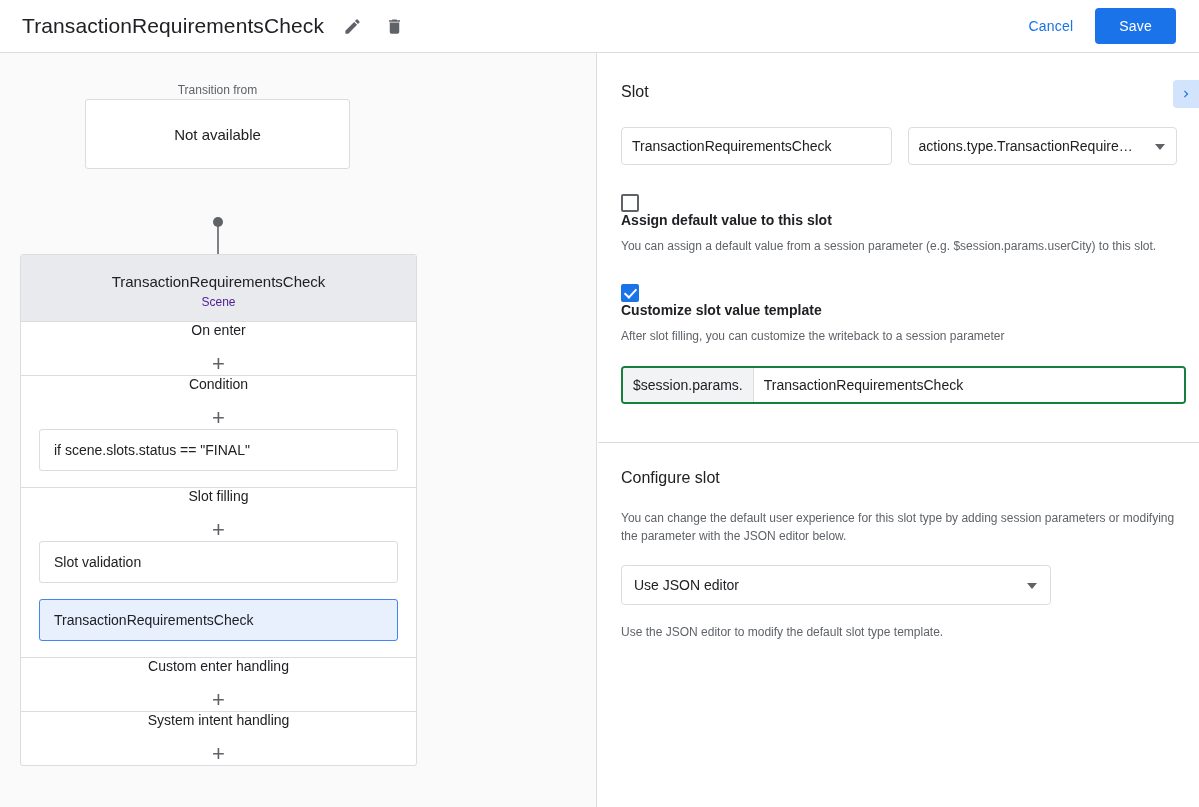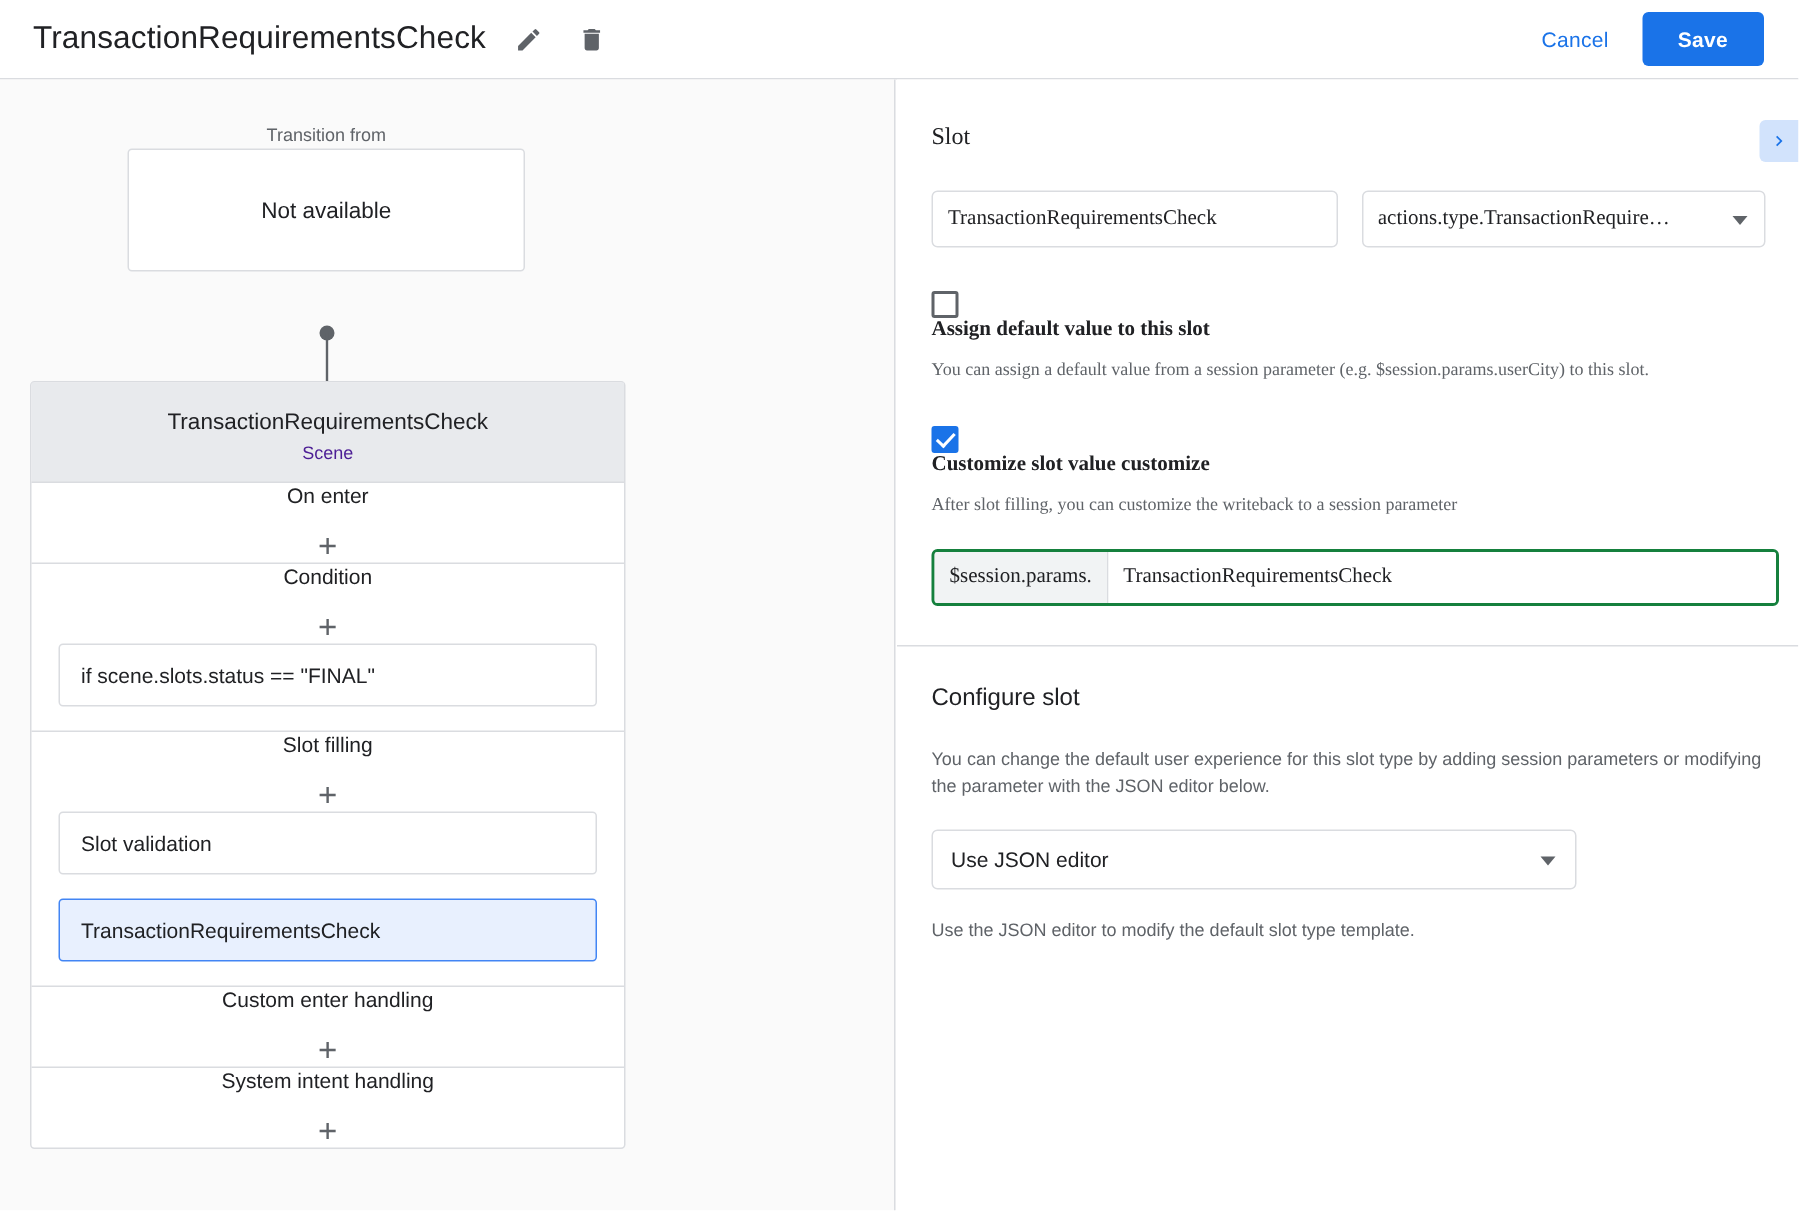--- a/index.html
+++ b/index.html
@@ -30,40 +30,40 @@
   }
   .icon-btn svg { display: block; }
   .topbar-spacer { flex: 1; }
   .cancel-btn {
     color: #1a73e8; font-size: 14px; font-weight: 500; letter-spacing: .2px;
     background: none; border: none; cursor: pointer; padding: 8px 10px;
     margin-right: 12px; font-family: inherit;
   }
   .save-btn {
     background: #1a73e8; color: #fff; border: none; border-radius: 4px;
-    font-size: 14px; font-weight: 700; letter-spacing: .2px;
+    font-size: 14px; font-weight: 400; letter-spacing: .2px;
     padding: 0 24px; height: 36px; margin-right: 23px; cursor: pointer;
     font-family: inherit;
   }
 
   
   .left-panel {
     position: absolute; top: 53px; left: 0; width: 597px; height: 754px;
     background: #fafafa;
     border-right: 1px solid #dadce0;
     overflow: hidden;
   }
   .transition-from-wrap {
     position: absolute; left: 85px; top: 30px; width: 265px;
   }
   .mini-label {
     font-size: 12px; color: #5f6368; text-align: center; margin-bottom: 2px;
   }
   .transition-from-box {
-    height: 82px; background: #fff; border: 1px solid #dadce0;
+    height: 70px; background: #fff; border: 1px solid #dadce0;
     border-radius: 3px; display: flex; align-items: center; justify-content: center;
     font-size: 15px; color: #202124;
   }
   .connector {
     position: absolute; left: 212px; top: 163px; width: 12px; height: 80px;
   }
   .left-card {
     position: absolute; left: 20px; top: 201px; width: 397px;
     background: #fff;
     border: 1px solid #dadce0; border-radius: 3px;
@@ -101,21 +101,21 @@
   }
   .row-box.selected {
     background: #e8f0fe; border: 1px solid #4285f4;
   }
 
   
   .right-panel {
     position: absolute; top: 53px; left: 598px; width: 601px; height: 754px;
     background: #fff; overflow: hidden;
   }
-  .slot-section { padding: 30px 22px 0 23px; font-family: Liberation Serif, serif; }
+  .slot-section { padding: 30px 22px 12px 23px; }
   .panel-title { font-size: 16px; color: #202124; }
   .field-row { display: flex; gap: 16px; margin-top: 26px; }
   .text-field {
     width: 271px; height: 38px; border: 1px solid #dadce0; border-radius: 4px;
     display: flex; align-items: center; padding: 0 10px;
     font-size: 14px; color: #202124; background: #fff;
   }
   .select-field {
     width: 270px; height: 38px; border: 1px solid #dadce0; border-radius: 4px;
     display: flex; align-items: center; padding: 0 10px;
@@ -291,21 +291,21 @@
       </div>
 
       <div class="check-row">
         <div class="checkbox"></div>
         <div class="check-label">Assign default value to this slot</div>
       </div>
       <div class="help-text">You can assign a default value from a session parameter (e.g. $session.params.userCity) to this slot.</div>
 
       <div class="check-row">
         <div class="checkbox checked"></div>
-        <div class="check-label">Customize slot value customize</div>
+        <div class="check-label">Customize slot value template</div>
       </div>
       <div class="help-text">After slot filling, you can customize the writeback to a session parameter</div>
 
       <div class="writeback-row">
         <div class="writeback-prefix">$session.params.</div>
         <div class="writeback-value">TransactionRequirementsCheck</div>
       </div>
     </div>
 
     <div class="divider"></div>

